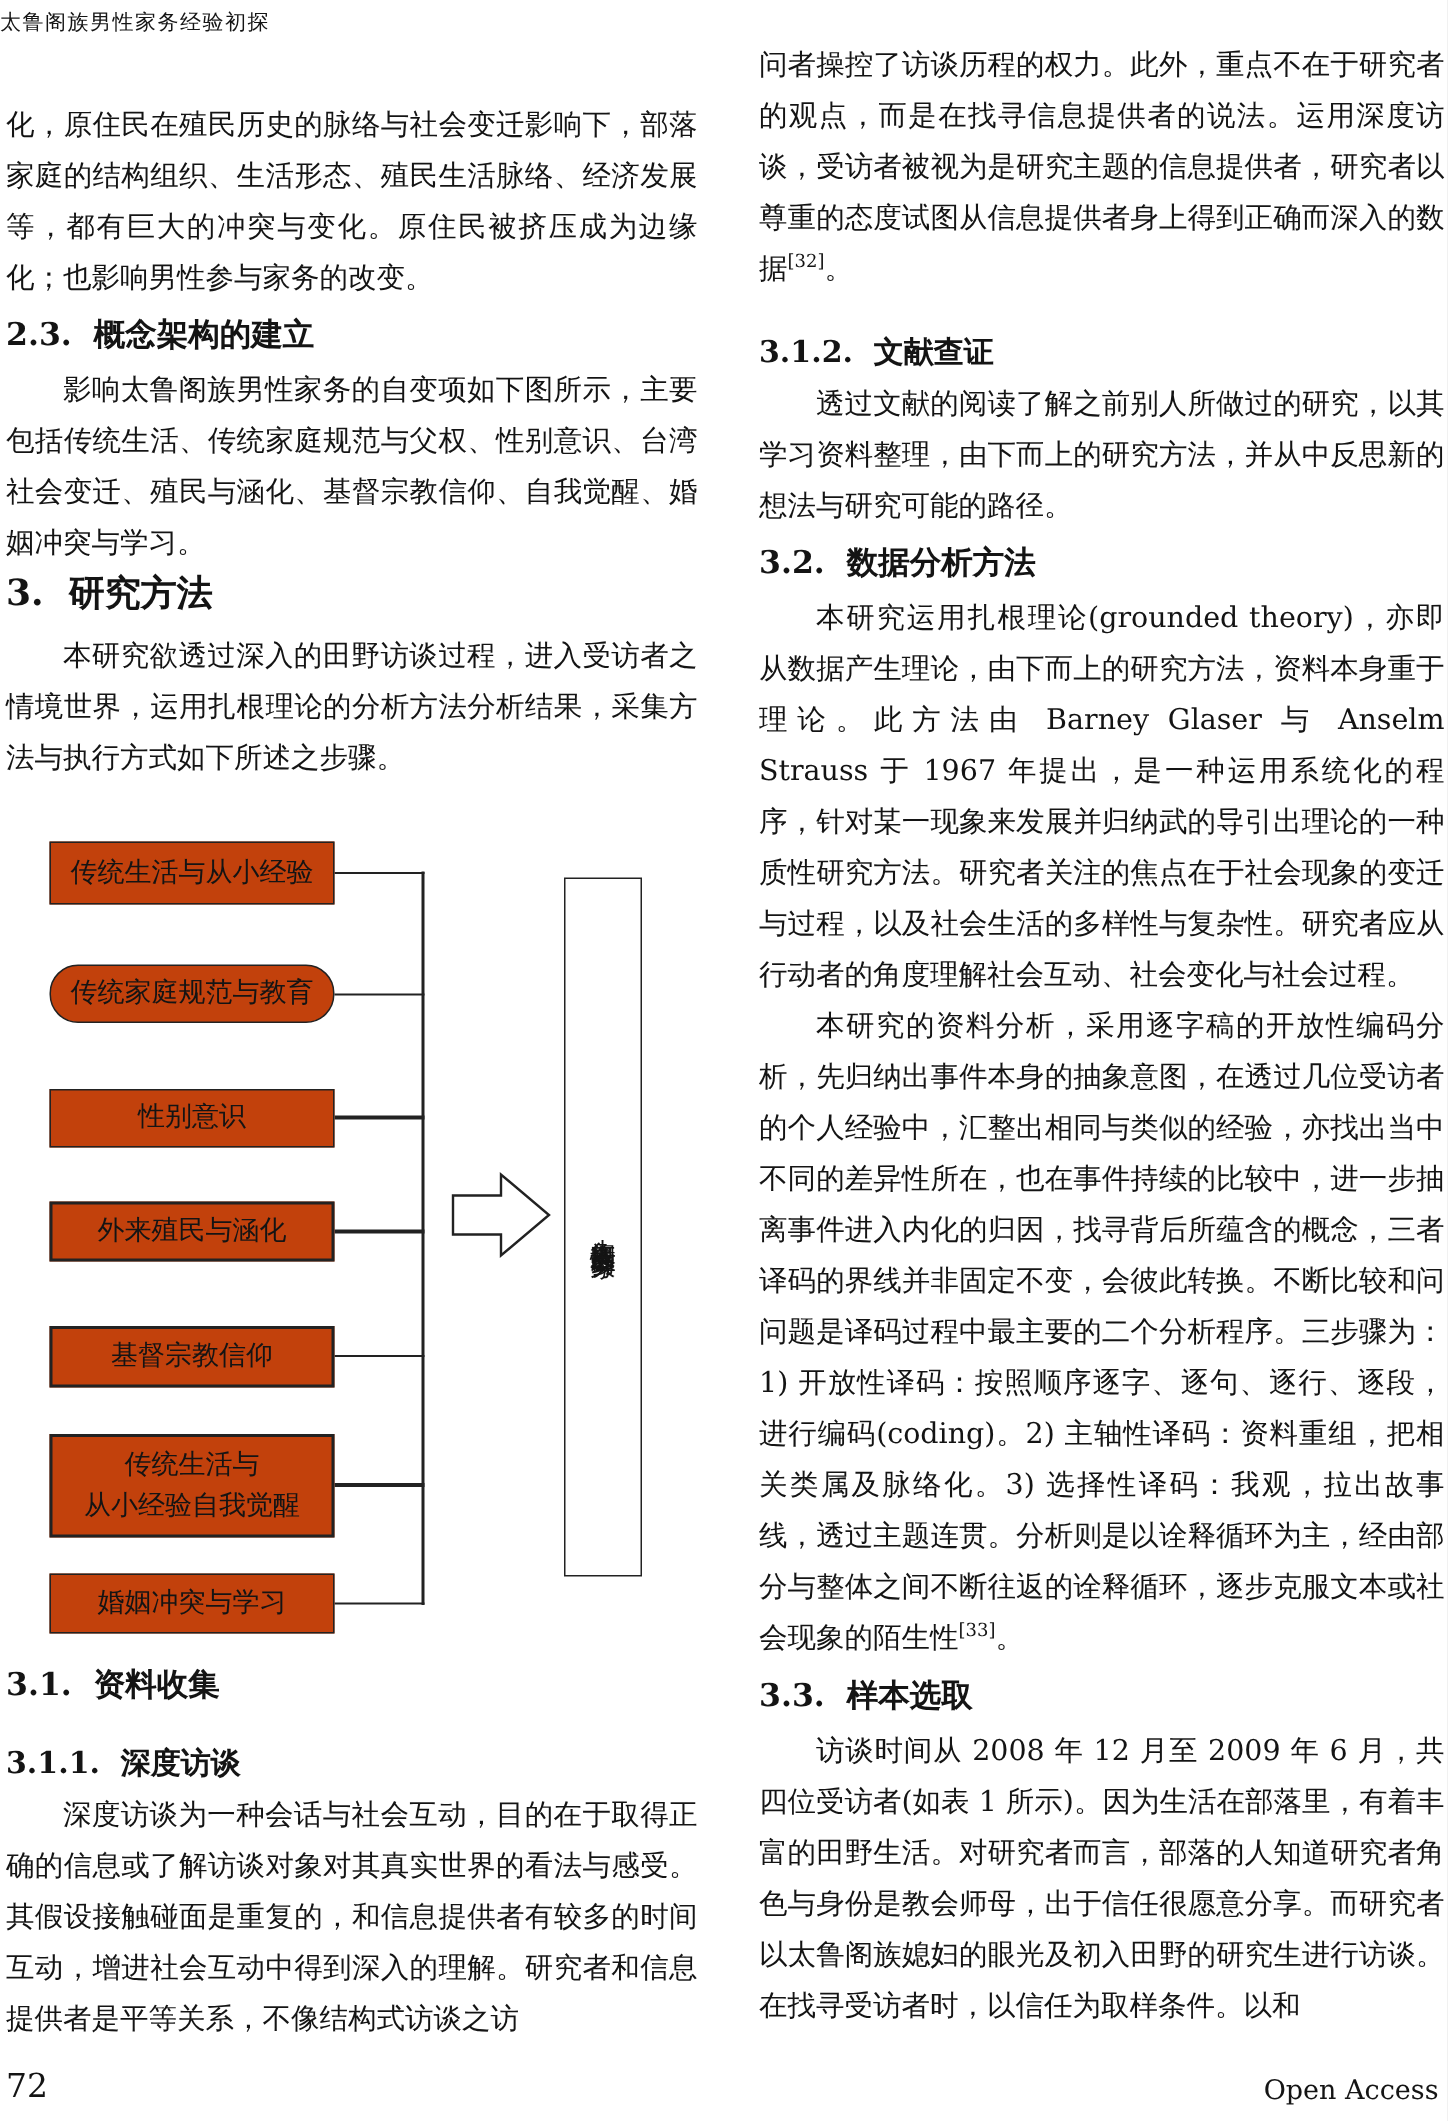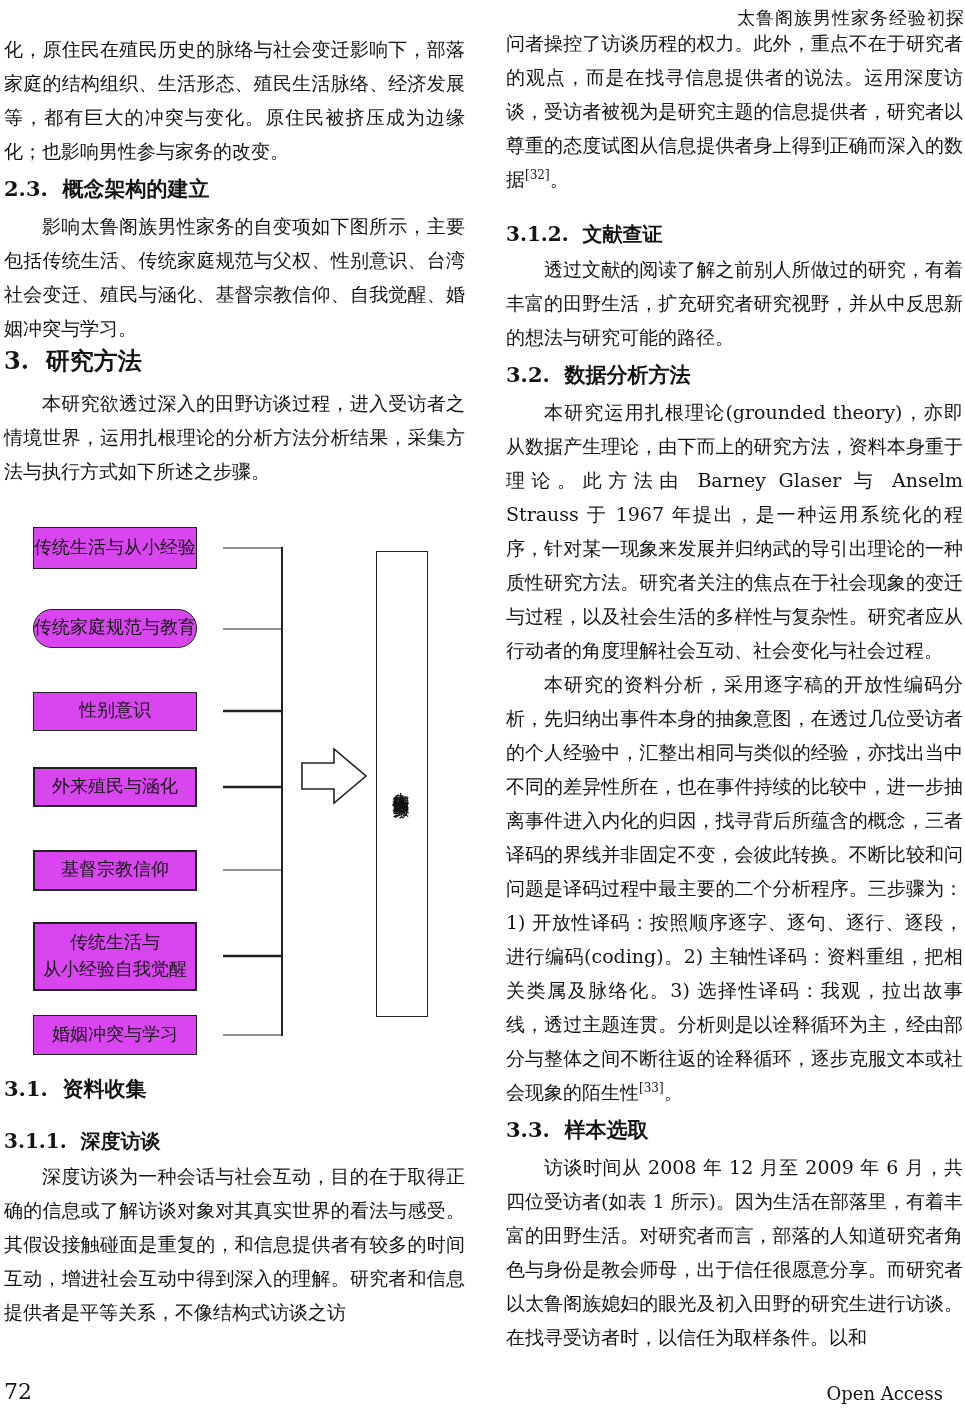--- a/index.html
+++ b/index.html
@@ -7,62 +7,61 @@
     position:relative;
     width:965px;height:1414px;
     background:#ffffff;
     color:#141414;
     font-family:"DejaVu Serif","Liberation Serif",serif;
     overflow:hidden;
     margin:0 auto;
   }
   .running-head{
     position:absolute;top:6px;left:0;width:100%;
-    text-align:right;font-size:18px;letter-spacing:1px;
+    text-align:left;font-size:14px;letter-spacing:1px;
   }
   .col{position:absolute;top:0;box-sizing:border-box;}
-  .col-left{left:4px;width:461px;padding-top:32px;}
+  .col-left{left:4px;width:461px;padding-top:66px;}
   .col-right{left:506px;width:457px;padding-top:26px;}
   p.body{
     margin:0;font-size:19px;line-height:34px;
     text-align:justify;text-indent:2em;
   }
   p.noindent{text-indent:0;}
   .h{font-weight:bold;margin:0;white-space:pre-wrap;font-family:"DejaVu Serif","Liberation Serif",serif;}
   .h-sec{font-size:24px;line-height:32px;margin:0 0 9px;}
   .h-sub{font-size:21px;line-height:28px;margin:7px 0 6px;}
   .h-sub2{font-size:20px;line-height:27px;margin:25px 0 4px;}
   sup.cite{font-size:12px;line-height:0;vertical-align:super;}
   
   .diagram{position:relative;height:560px;margin-top:20px;}
   .diagram svg{position:absolute;left:0;top:0;}
   .dbox{
-    position:absolute;left:29px;width:164px;
-    border:1.5px solid #222;background:#d946ef;
+    position:absolute;left:29px;width:190px;
+    border:1.5px solid #222;background:#c2410c;
     display:flex;align-items:center;justify-content:center;
     font-size:18px;line-height:1.45;text-align:center;
     box-sizing:border-box;
-    font-family:Liberation Mono, monospace;
   }
   .b1{top:19px;height:42px;}
   .b2{top:101px;height:39px;border-radius:19px;}
   .b3{top:184px;height:39px;}
   .b4{top:259px;height:40px;border-width:2px;}
   .b5{top:342px;height:41px;border-width:2px;}
   .b6{top:414px;height:69px;white-space:pre-line;border-width:2px;}
   .b7{top:507px;height:40px;}
   .dtarget{
     position:absolute;left:372px;top:43px;width:52px;height:466px;
     border:1.5px solid #222;background:#fff;box-sizing:border-box;
     display:flex;align-items:center;justify-content:center;
     writing-mode:vertical-rl;text-orientation:upright;
     font-size:17px;letter-spacing:1px;
   }
   .footer-left{position:absolute;left:4px;bottom:10px;font-size:22px;}
-  .footer-right{position:absolute;right:22px;bottom:10px;font-size:18px;}
+  .footer-right{position:absolute;right:6px;bottom:10px;font-size:18px;}
 </style>
 </head>
 <body>
 
 <div class="page">
 
   <div class="running-head">
     <span>太鲁阁族男性家务经验初探</span>
   </div>
 
@@ -99,21 +98,21 @@
     <h3 class="h h-sub">3.1.  资料收集</h3>
     <h4 class="h h-sub2">3.1.1.  深度访谈</h4>
     <p class="body">深度访谈为一种会话与社会互动，目的在于取得正确的信息或了解访谈对象对其真实世界的看法与感受。其假设接触碰面是重复的，和信息提供者有较多的时间互动，增进社会互动中得到深入的理解。研究者和信息提供者是平等关系，不像结构式访谈之访</p>
   </div>
 
   <div class="col col-right">
     <p class="body noindent">
       <span>问者操控了访谈历程的权力。此外，重点不在于研究者的观点，而是在找寻信息提供者的说法。运用深度访谈，受访者被视为是研究主题的信息提供者，研究者以尊重的态度试图从信息提供者身上得到正确而深入的数据</span><sup class="cite">[32]</sup><span>。</span>
     </p>
     <h4 class="h h-sub2">3.1.2.  文献查证</h4>
-    <p class="body">透过文献的阅读了解之前别人所做过的研究，有着丰富的田野生活，扩充研究者研究视野，并从中反思新的想法与研究可能的路径。</p>
+    <p class="body">透过文献的阅读了解之前别人所做过的研究，以其学习资料整理，由下而上的研究方法，并从中反思新的想法与研究可能的路径。</p>
     <h3 class="h h-sub">3.2.  数据分析方法</h3>
     <p class="body">本研究运用扎根理论(grounded theory)，亦即从数据产生理论，由下而上的研究方法，资料本身重于理论。此方法由 Barney Glaser 与 Anselm Strauss 于 1967 年提出，是一种运用系统化的程序，针对某一现象来发展并归纳武的导引出理论的一种质性研究方法。研究者关注的焦点在于社会现象的变迁与过程，以及社会生活的多样性与复杂性。研究者应从行动者的角度理解社会互动、社会变化与社会过程。</p>
     <p class="body">
       <span>本研究的资料分析，采用逐字稿的开放性编码分析，先归纳出事件本身的抽象意图，在透过几位受访者的个人经验中，汇整出相同与类似的经验，亦找出当中不同的差异性所在，也在事件持续的比较中，进一步抽离事件进入内化的归因，找寻背后所蕴含的概念，三者译码的界线并非固定不变，会彼此转换。不断比较和问问题是译码过程中最主要的二个分析程序。三步骤为：1) 开放性译码：按照顺序逐字、逐句、逐行、逐段，进行编码(coding)。2) 主轴性译码：资料重组，把相关类属及脉络化。3) 选择性译码：我观，拉出故事线，透过主题连贯。分析则是以诠释循环为主，经由部分与整体之间不断往返的诠释循环，逐步克服文本或社会现象的陌生性</span><sup class="cite">[33]</sup><span>。</span>
     </p>
     <h3 class="h h-sub">3.3.  样本选取</h3>
     <p class="body">访谈时间从 2008 年 12 月至 2009 年 6 月，共四位受访者(如表 1 所示)。因为生活在部落里，有着丰富的田野生活。对研究者而言，部落的人知道研究者角色与身份是教会师母，出于信任很愿意分享。而研究者以太鲁阁族媳妇的眼光及初入田野的研究生进行访谈。在找寻受访者时，以信任为取样条件。以和</p>
   </div>
 
   <div class="footer-left">72</div>

